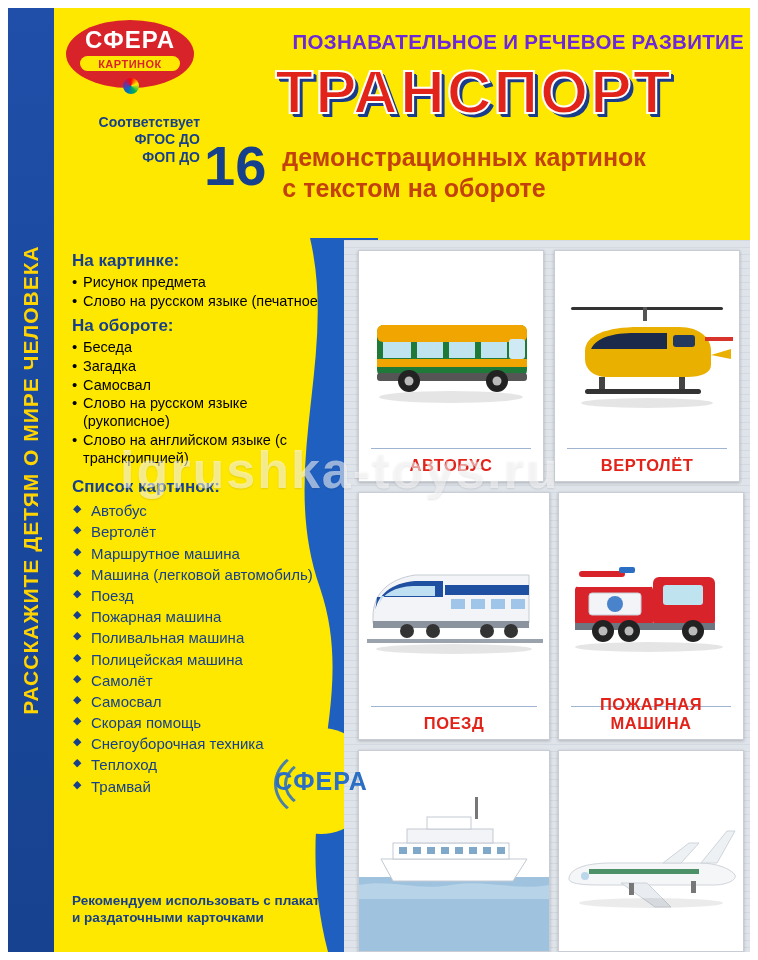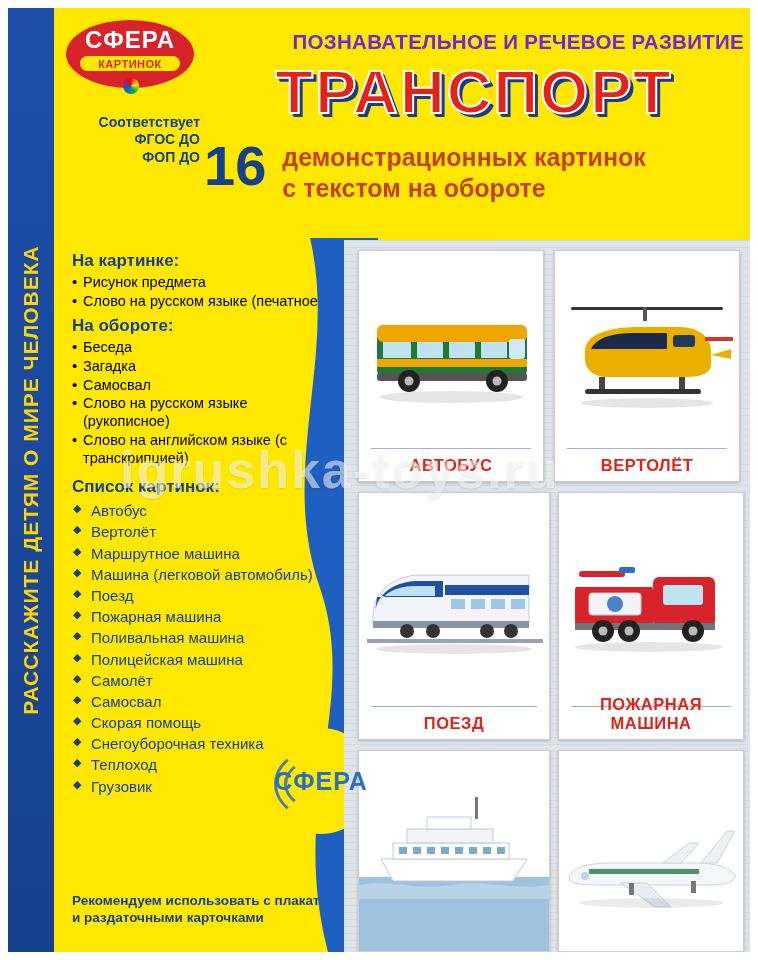--- a/index.html
+++ b/index.html
@@ -300,21 +300,21 @@
         <li>Машина (легковой автомобиль)</li>
         <li>Поезд</li>
         <li>Пожарная машина</li>
         <li>Поливальная машина</li>
         <li>Полицейская машина</li>
         <li>Самолёт</li>
         <li>Самосвал</li>
         <li>Скорая помощь</li>
         <li>Снегоуборочная техника</li>
         <li>Теплоход</li>
-        <li>Грузовик</li>
+        <li>Трамвай</li>
       </ul>
     </div>
 
     <div class="footnote" style="white-space:pre-line;">
       <span>Рекомендуем использовать с плакатом
 и раздаточными карточками</span>
     </div>
   </div>
 
   <div class="blue-wave">

